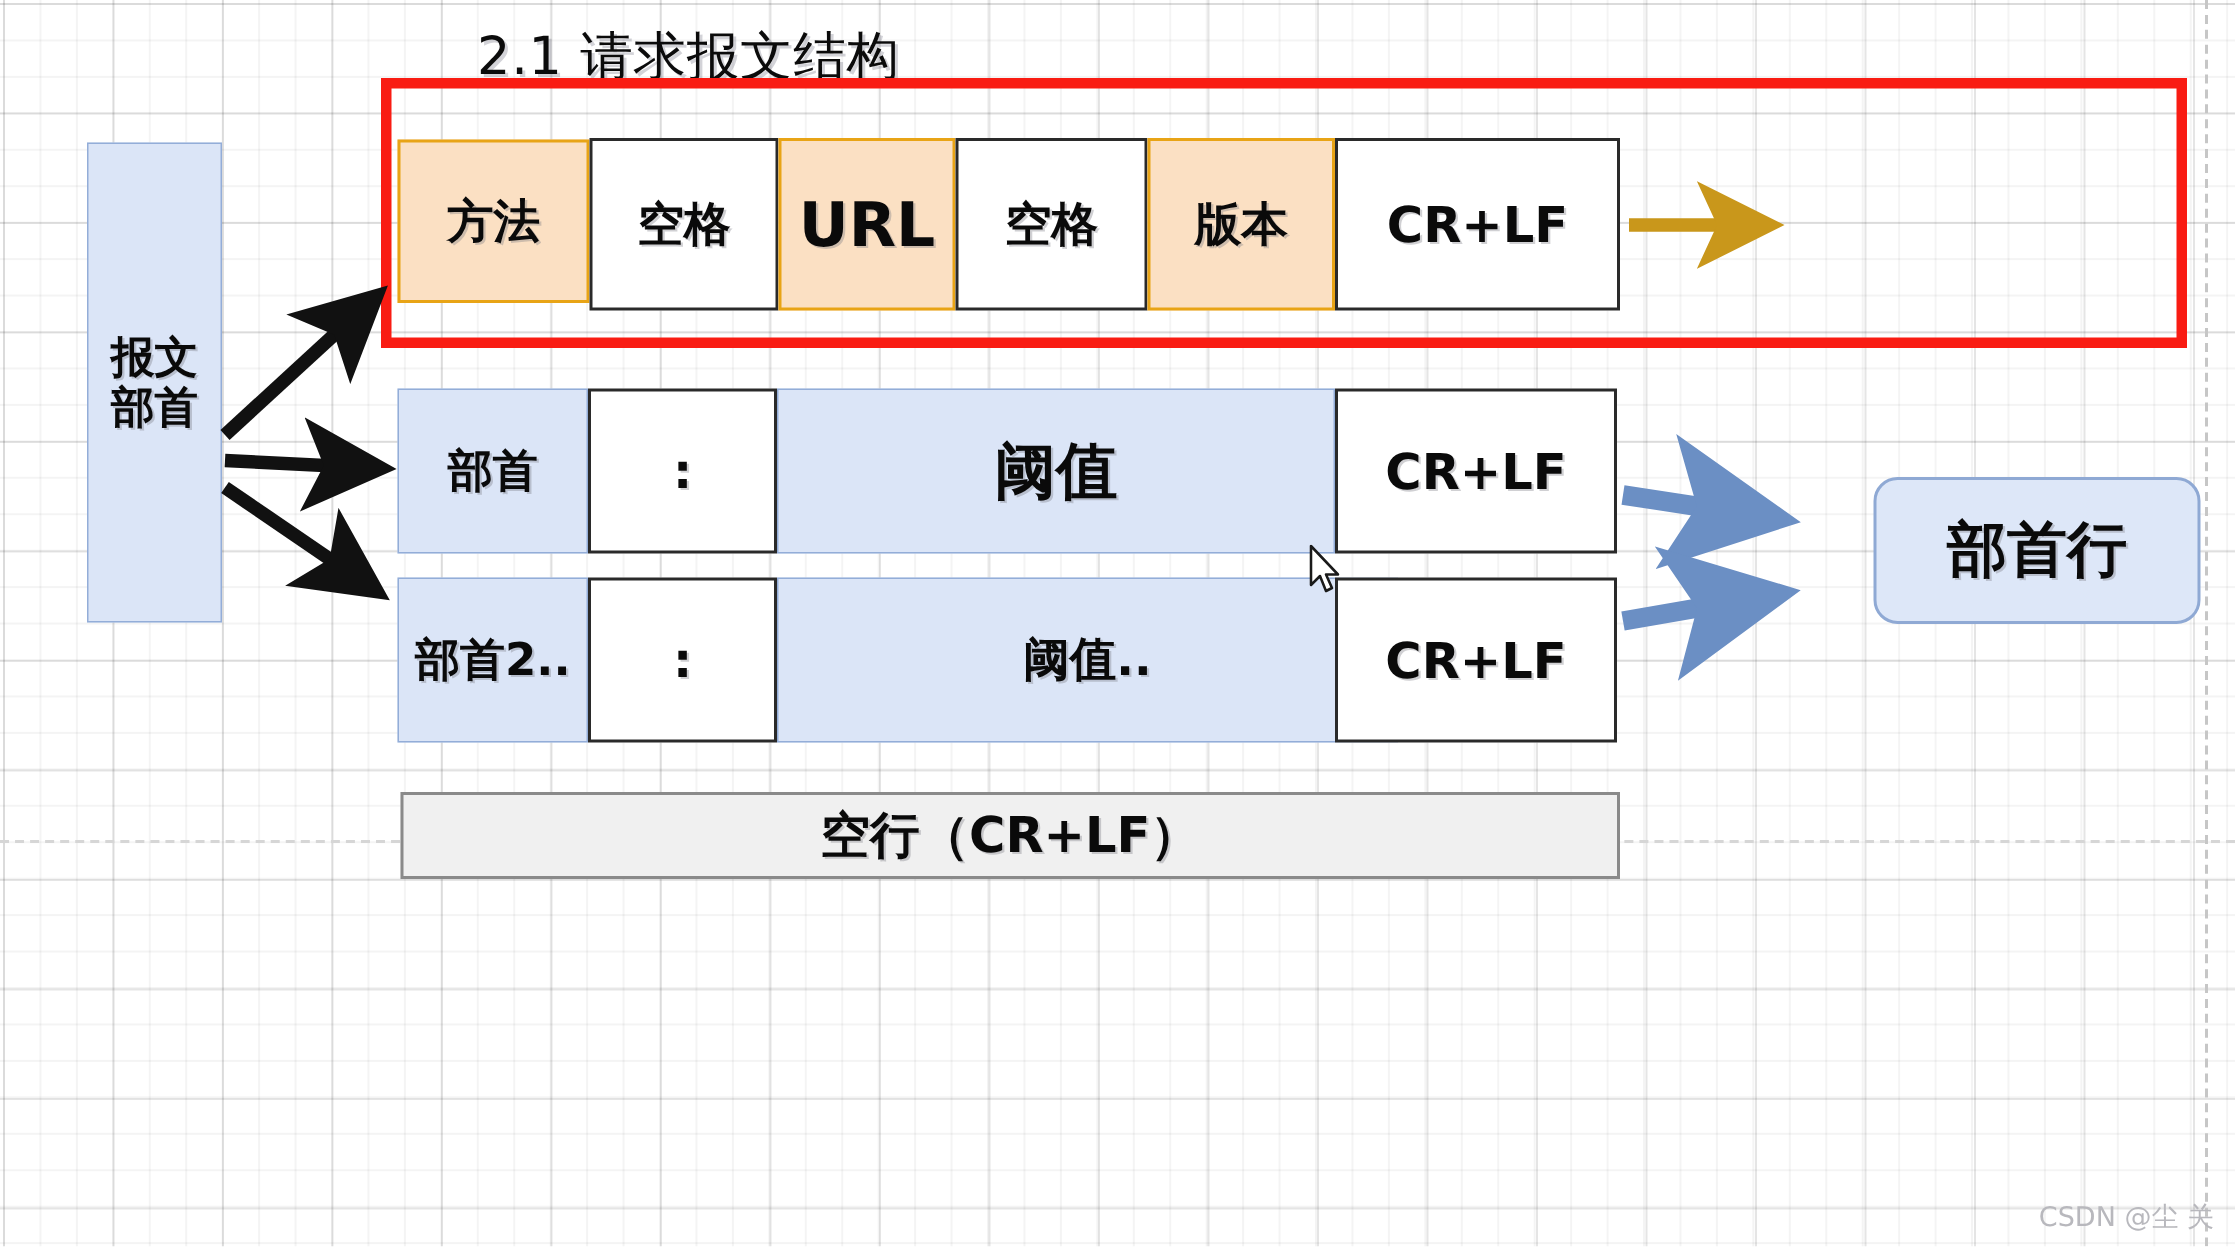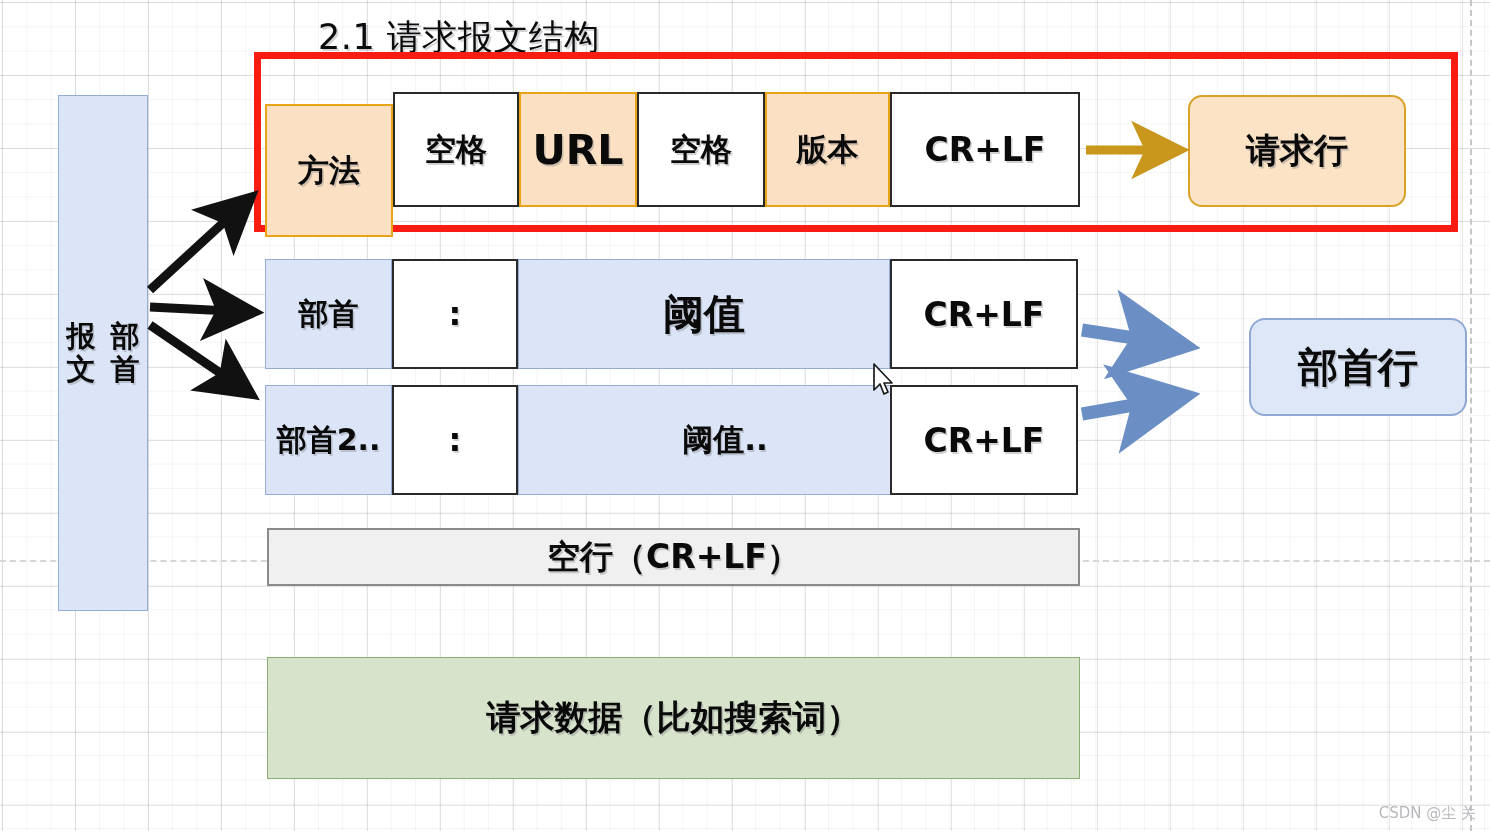--- a/index.html
+++ b/index.html
@@ -82,24 +82,25 @@
     box-sizing: border-box;
     border: 7px solid #f91c13;
     background: transparent;
   }
 
   
   .left-block {
     left: 58px;
     top: 95px;
     width: 90px;
-    height: 516px;
+    height: 320px;
     background: #dbe5f7;
     border: 1.5px solid #93add8;
     font-size: 29px;
+    flex-direction: column;
   }
 
   
   .cell {
     box-sizing: border-box;
     display: flex;
     align-items: center;
     justify-content: center;
     font-weight: bold;
     color: #0a0a0a;
@@ -183,21 +184,21 @@
     top: 363px;
     width: 22px;
     height: 34px;
   }
 
   
   .watermark {
     position: absolute;
     right: 14px;
     bottom: 8px;
-    font-size: 15px;
+    font-size: 18px;
     color: #b8b8bd;
     white-space: nowrap;
   }
 </style>
 </head>
 <body>
 
 <div id="canvas">
 
   <div class="guide-v" style="left:1470px;"></div>
@@ -206,21 +207,21 @@
   <div class="title">2.1 请求报文结构</div>
 
   <div class="red-outline"></div>
 
   <div class="box left-block">
     <span>报文</span>
     <span>部首</span>
   </div>
 
   <div class="row-reqline">
-    <div class="cell cell-orange" style="position:absolute;left:0px;   top:12px;width:128px;height:133px;font-size:31px;">方法</div>
+    <div class="cell cell-orange" style="position:absolute;left:0px;   top:1px;width:128px;height:109px;font-size:31px;">方法</div>
     <div class="cell cell-white-dark" style="position:absolute;left:128px; top:0;width:126px;height:115px;font-size:31px;">空格</div>
     <div class="cell cell-orange" style="position:absolute;left:254px; top:0;width:118px;height:115px;font-size:41px;">URL</div>
     <div class="cell cell-white-dark" style="position:absolute;left:372px; top:0;width:128px;height:115px;font-size:31px;">空格</div>
     <div class="cell cell-orange" style="position:absolute;left:500px; top:0;width:125px;height:115px;font-size:31px;">版本</div>
     <div class="cell cell-white-dark" style="position:absolute;left:625px; top:0;width:190px;height:115px;font-size:33px;">CR+LF</div>
   </div>
 
   <div class="row-header1">
     <div class="cell cell-blue" style="position:absolute;left:0px;   top:0;width:127px;height:110px;font-size:30px;">部首</div>
     <div class="cell cell-white-dark" style="position:absolute;left:127px; top:0;width:126px;height:110px;font-size:32px;">:</div>
@@ -230,23 +231,21 @@
 
   <div class="row-header2">
     <div class="cell cell-blue" style="position:absolute;left:0px;   top:0;width:127px;height:110px;font-size:30px;">部首2..</div>
     <div class="cell cell-white-dark" style="position:absolute;left:127px; top:0;width:126px;height:110px;font-size:32px;">:</div>
     <div class="cell cell-blue" style="position:absolute;left:253px; top:0;width:414px;height:110px;font-size:31px;">阈值..</div>
     <div class="cell cell-white-dark" style="position:absolute;left:625px; top:0;width:188px;height:110px;font-size:33px;">CR+LF</div>
   </div>
 
   <div class="box blank-line">空行（CR+LF）</div>
 
-  <div class="box data-box">请求数据（比如搜索词）</div>
-
-  <div class="box label-reqline">请求行</div>
+
   <div class="box label-headerline">部首行</div>
 
   <svg class="arrows" viewBox="0 0 1490 831">
     <defs>
       <marker id="ah-black" markerWidth="7" markerHeight="7" refX="5.4" refY="3.5" orient="auto">
         <path d="M0,0 L7,3.5 L0,7 L1.6,3.5 Z" fill="#111111"></path>
       </marker>
       <marker id="ah-blue" markerWidth="7" markerHeight="7" refX="5.4" refY="3.5" orient="auto">
         <path d="M0,0 L7,3.5 L0,7 L1.6,3.5 Z" fill="#6b8fc4"></path>
       </marker>

